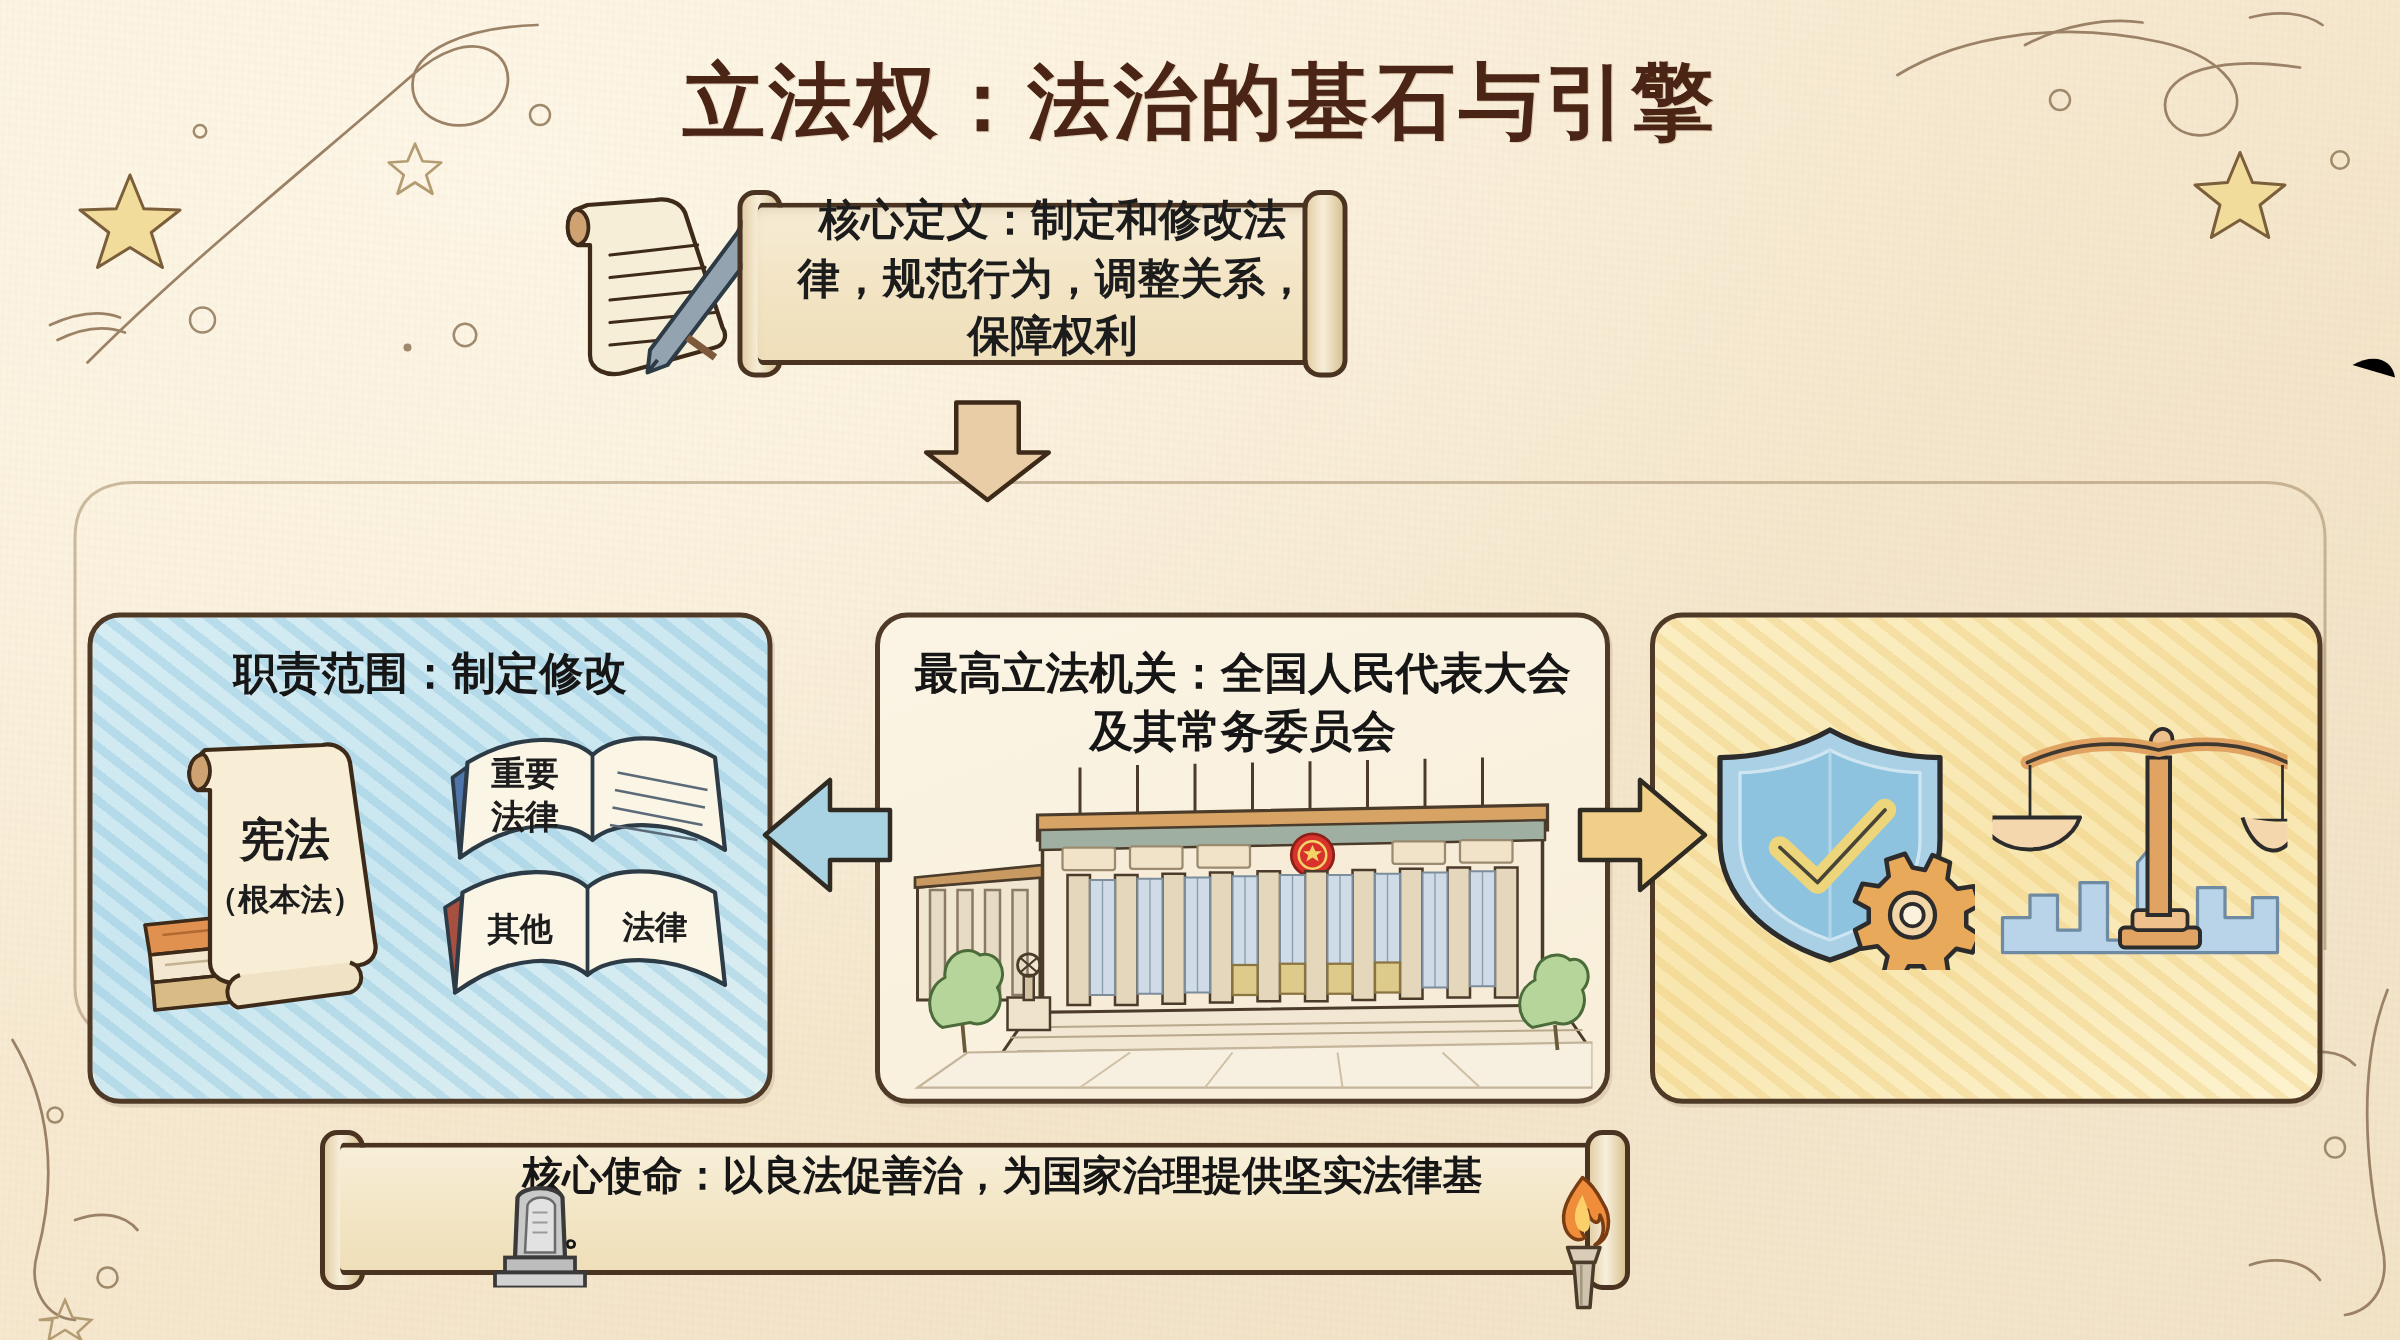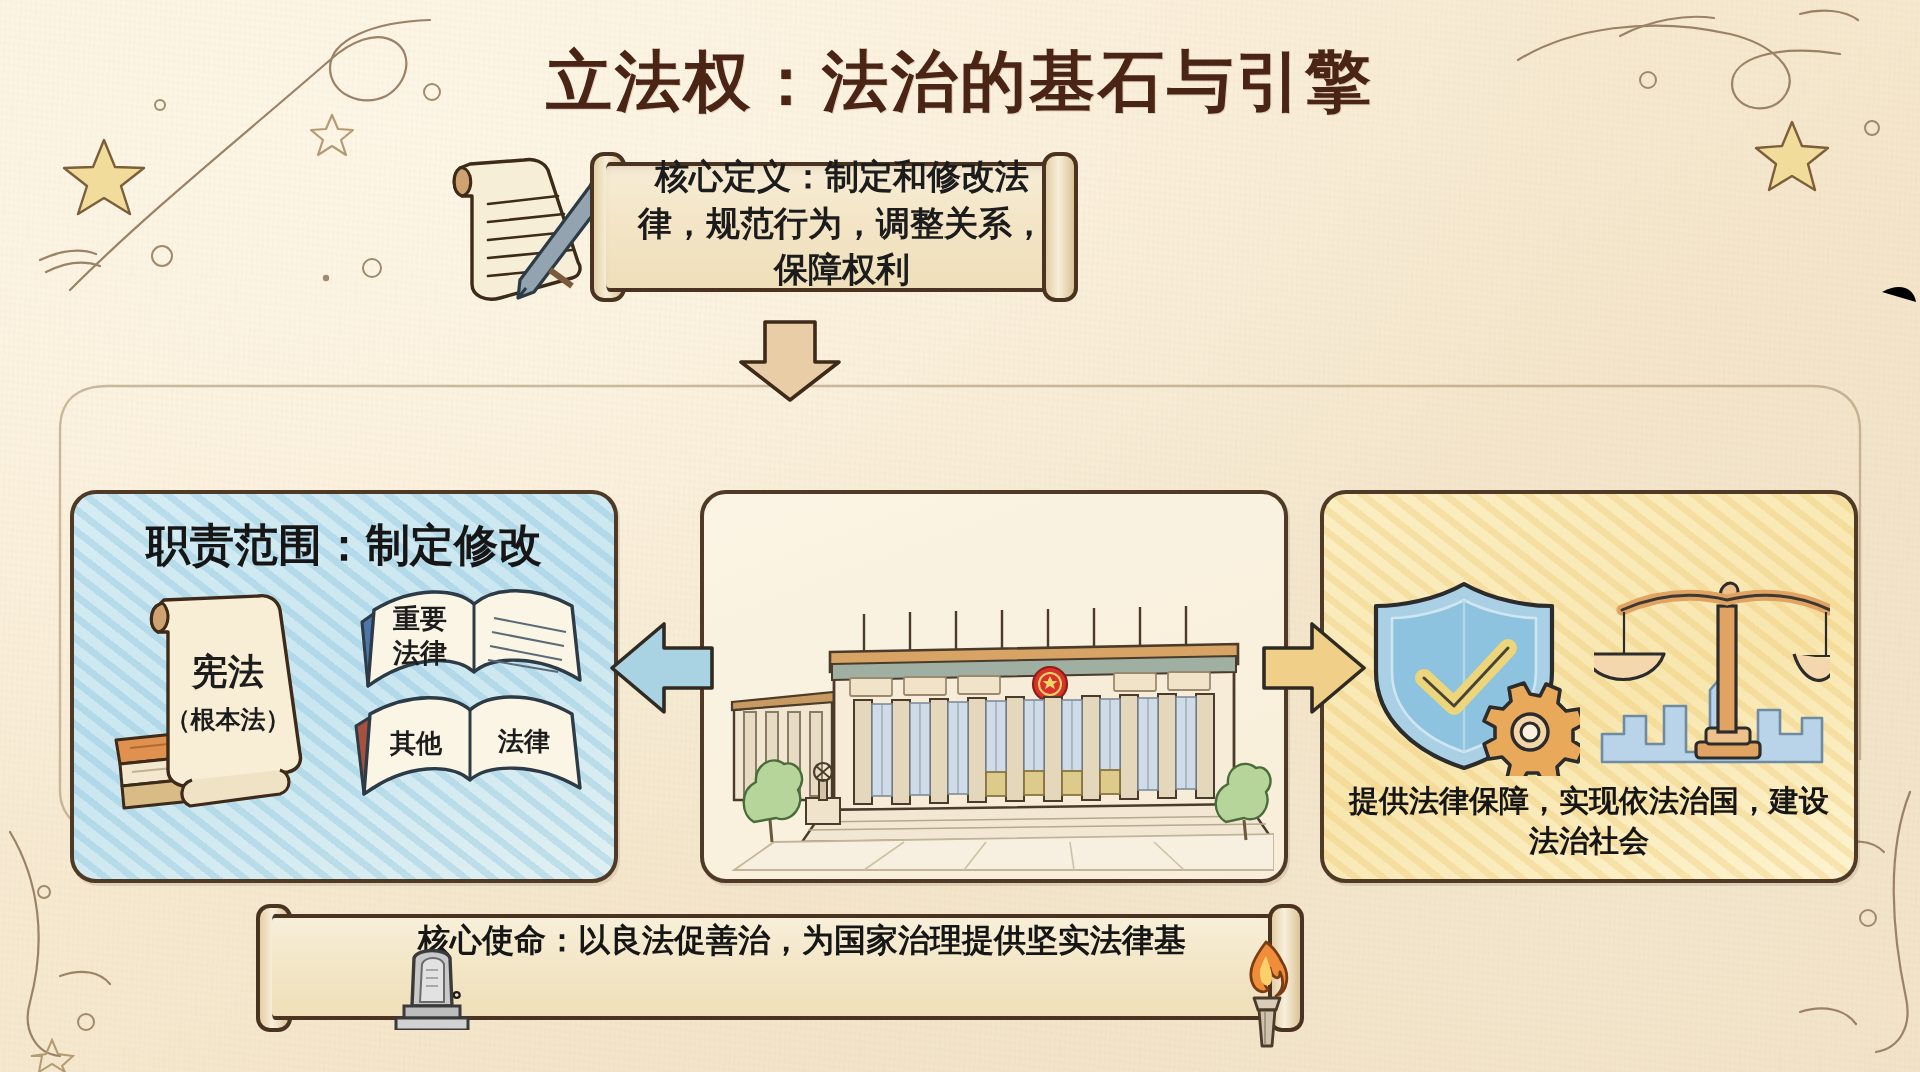--- a/index.html
+++ b/index.html
@@ -78,21 +78,21 @@
     background:linear-gradient(160deg,#fbf4e4 0%,#f8eed9 100%);
   }
   #panelRight{
     left:1320px;top:490px;width:530px;height:385px;
     background:
       repeating-linear-gradient(38deg, rgba(233,190,95,.28) 0 7px, rgba(255,255,255,0) 7px 17px),
       linear-gradient(160deg,#fbeec2 0%,#f8e6ae 55%,#fdf3cf 100%);
   }
   .panelTitle{
     position:absolute;left:0;right:0;top:22px;text-align:center;
-    font-size:44px;font-weight:700;color:#161616;line-height:1.34;
+    font-size:35px;font-weight:700;color:#161616;line-height:1.34;
     font-family:"DejaVu Sans","Liberation Sans",sans-serif;padding:0 14px;
   }
   .panelCaption{
     position:absolute;left:0;right:0;bottom:18px;text-align:center;
     font-size:30px;font-weight:600;color:#161616;line-height:1.33;
     font-family:"DejaVu Sans","Liberation Sans",sans-serif;padding:0 18px;
   }
 
   
   #arrowLeft{position:absolute;left:608px;top:620px;width:108px;height:96px;}
@@ -268,20 +268,21 @@
                  C 178 114, 136 118, 118 134 C 100 118, 58 116, 18 138 Z" fill="#fbf5e6" stroke="#2c3b46" stroke-width="3.4" stroke-linejoin="round"></path>
         <path d="M118 134 L118 204" stroke="#2c3b46" stroke-width="3"></path>
       </g>
       <text x="64" y="176" text-anchor="middle" font-family="'DejaVu Sans','Liberation Sans',sans-serif" font-size="26" font-weight="700" fill="#1d1d1d">其他</text>
       <text x="172" y="174" text-anchor="middle" font-family="'DejaVu Sans','Liberation Sans',sans-serif" font-size="26" font-weight="700" fill="#1d1d1d">法律</text>
     </svg>
 
   </div>
 
   <div class="panel" id="panelCenter">
+    <div class="panelTitle">最高立法机关：全国人民代表大会及其常务委员会</div>
 
     <svg class="illo" style="left:10px;top:108px;width:560px;height:270px;" viewBox="0 0 560 270">
 
       <path d="M20 108 L118 98 L118 198 L20 198 Z" fill="#f1e6d0" stroke="#4b3b2a" stroke-width="2.4"></path>
       <path d="M18 100 L120 90 L120 100 L18 108 Z" fill="#c89a62" stroke="#4b3b2a" stroke-width="2.2"></path>
       <g stroke="#8a7b66" stroke-width="2" fill="#e7dbc3">
         <rect x="30" y="110" width="12" height="84"></rect>
           <rect x="52" y="110" width="12" height="84"></rect>
         <rect x="74" y="110" width="12" height="84"></rect>
           <rect x="96" y="110" width="12" height="84"></rect>
@@ -432,21 +433,20 @@
         <path d="M30 90 L-4 90" stroke="#2c2c2c" stroke-width="2.2"></path>
         <path d="M30 90 L64 90" stroke="#2c2c2c" stroke-width="2.2"></path>
         <path d="M-10 88 C 0 122, 58 122, 70 88 Z" fill="#f5d7ad" stroke="#2c2c2c" stroke-width="3.2" stroke-linejoin="round"></path>
 
         <path d="M232 46 L232 90" stroke="#2c2c2c" stroke-width="2.2"></path>
         <path d="M208 90 L236 90" stroke="#2c2c2c" stroke-width="2.2"></path>
         <path d="M200 88 C 210 120, 236 124, 244 94" fill="#f5d7ad" stroke="#2c2c2c" stroke-width="3.2" stroke-linejoin="round"></path>
       </g>
     </svg>
 
-    <div class="panelCaption">提供法律保障，实现依法治国，建设法治社会</div>
   </div>
 
   <svg id="arrowLeft" viewBox="0 0 108 96">
     <path d="M104 28 L104 68 L56 68 L56 92 L4 48 L56 4 L56 28 Z" fill="#a9d3e3" stroke="#2f2a22" stroke-width="3.6" stroke-linejoin="round"></path>
   </svg>
   <svg id="arrowRight" viewBox="0 0 108 96">
     <path d="M4 28 L4 68 L52 68 L52 92 L104 48 L52 4 L52 28 Z" fill="#f0cf89" stroke="#2f2a22" stroke-width="3.6" stroke-linejoin="round"></path>
   </svg>
 
   <div id="bottomBanner">

